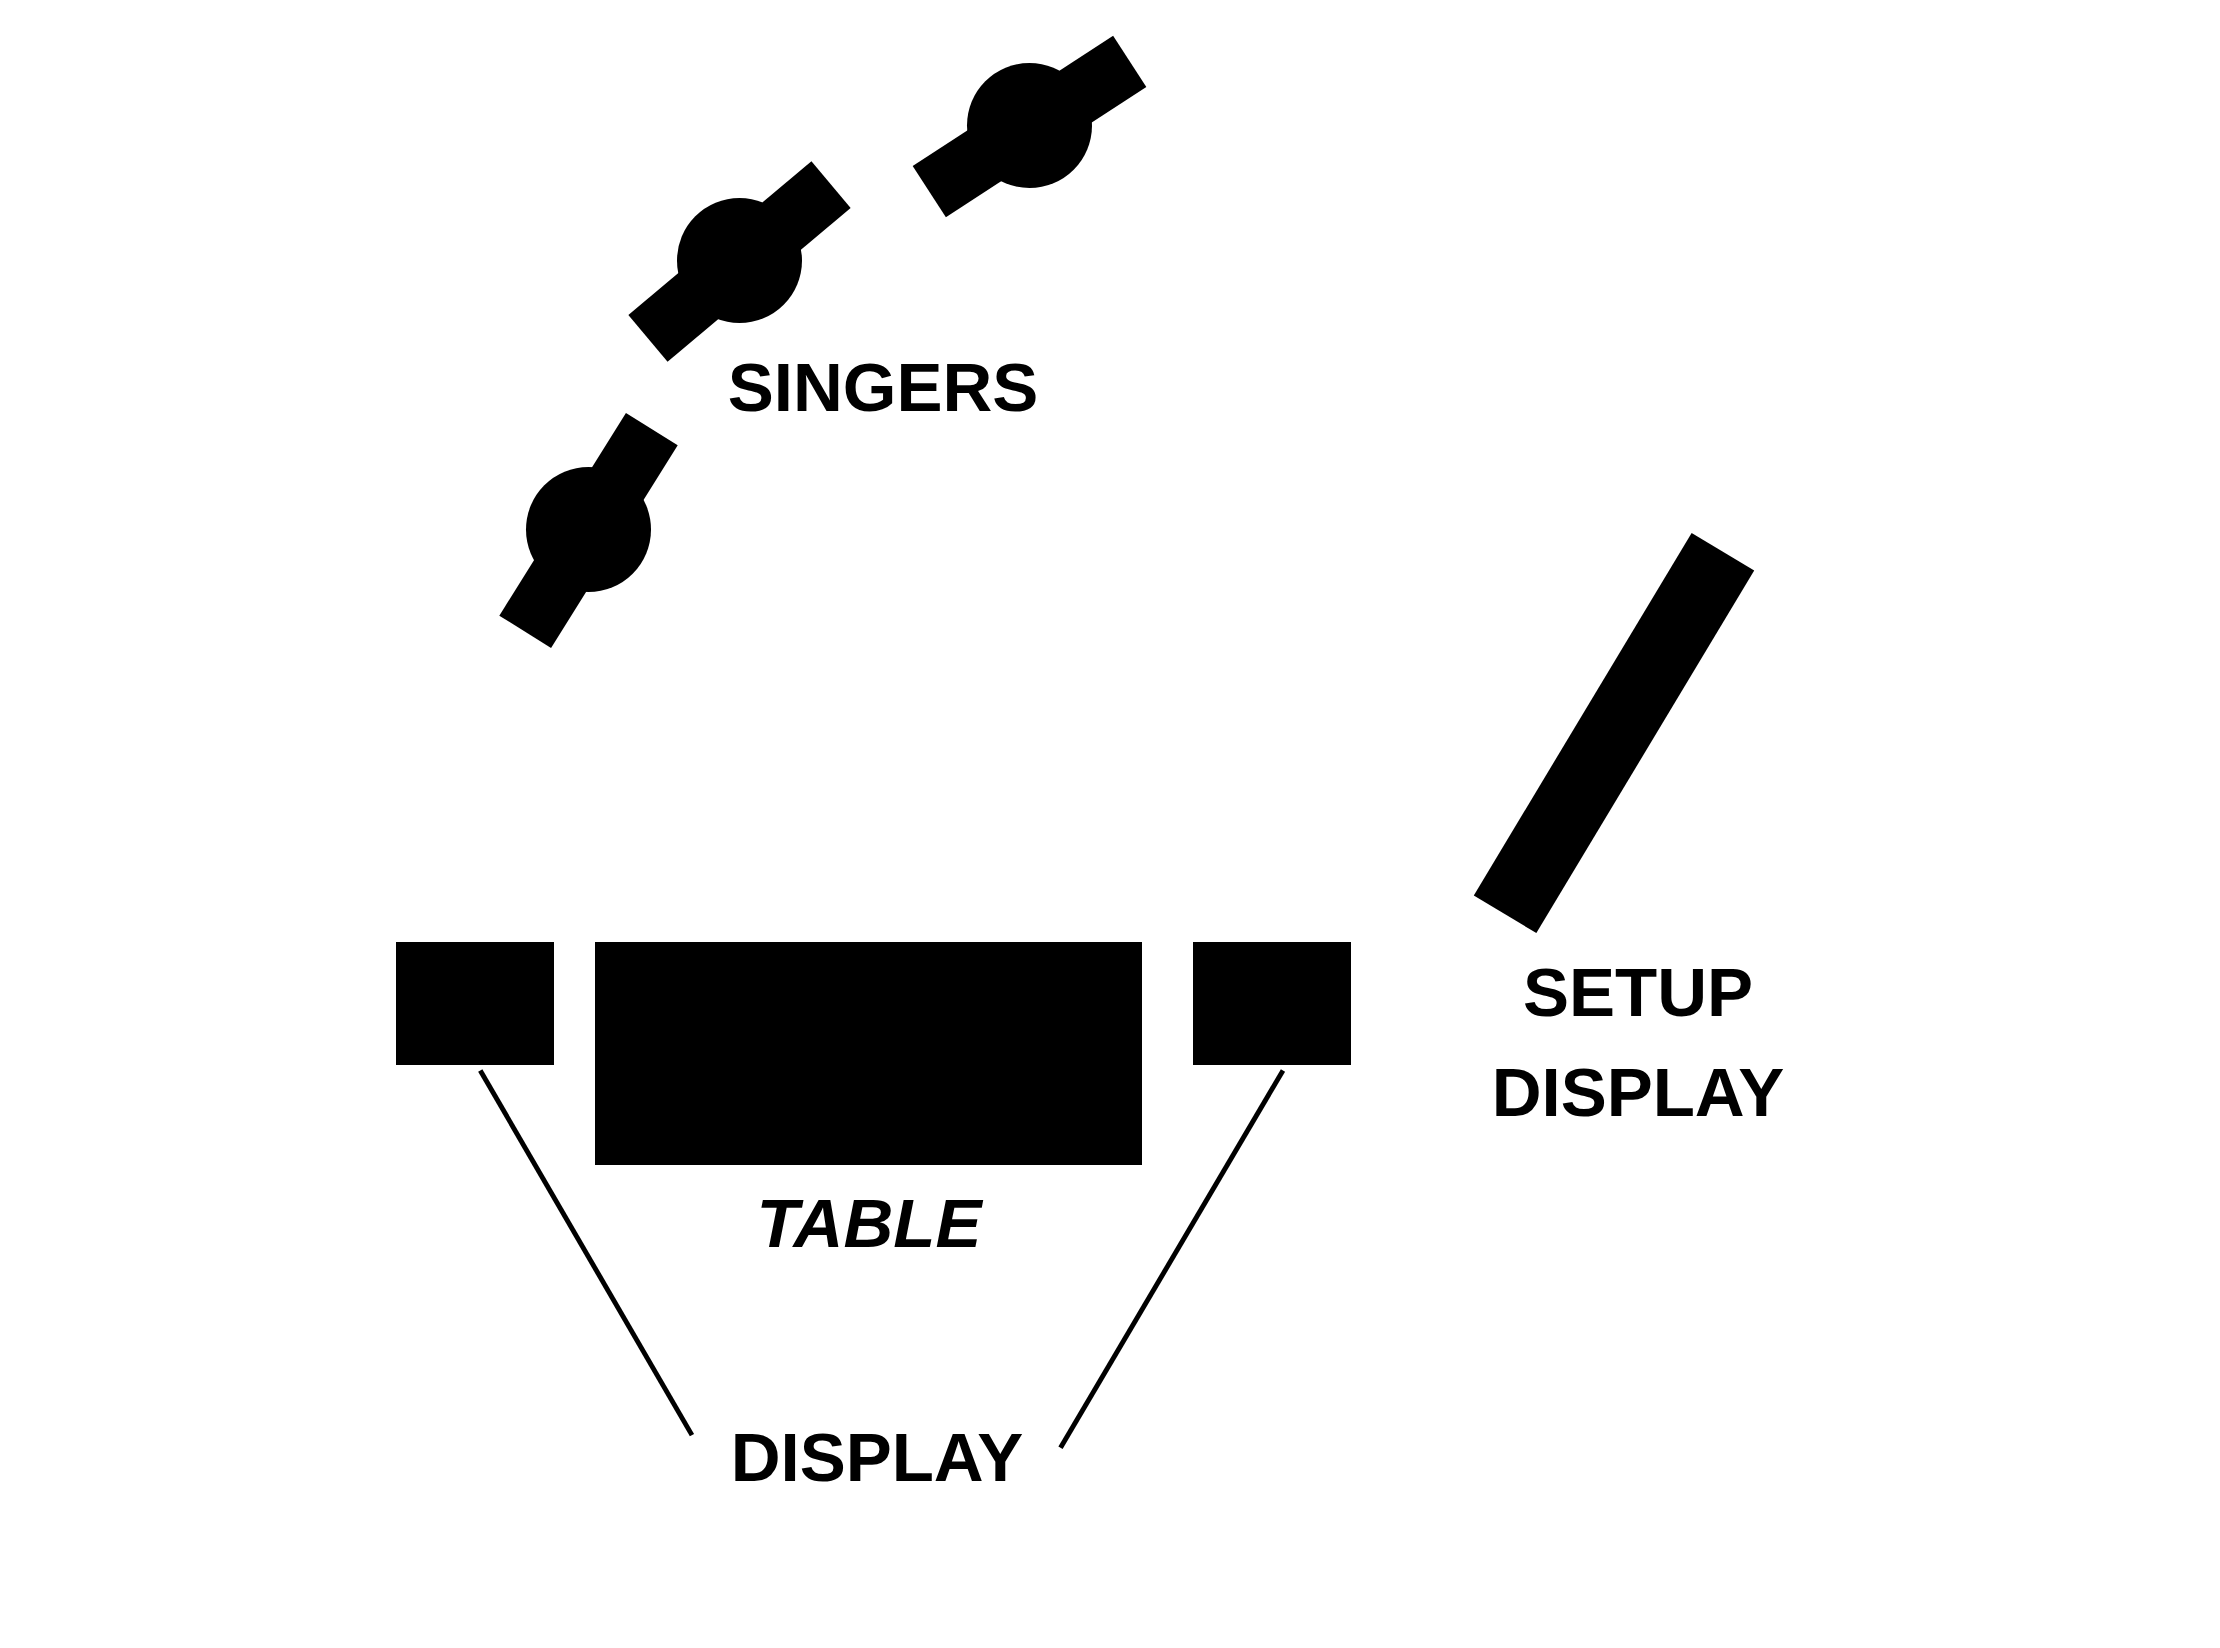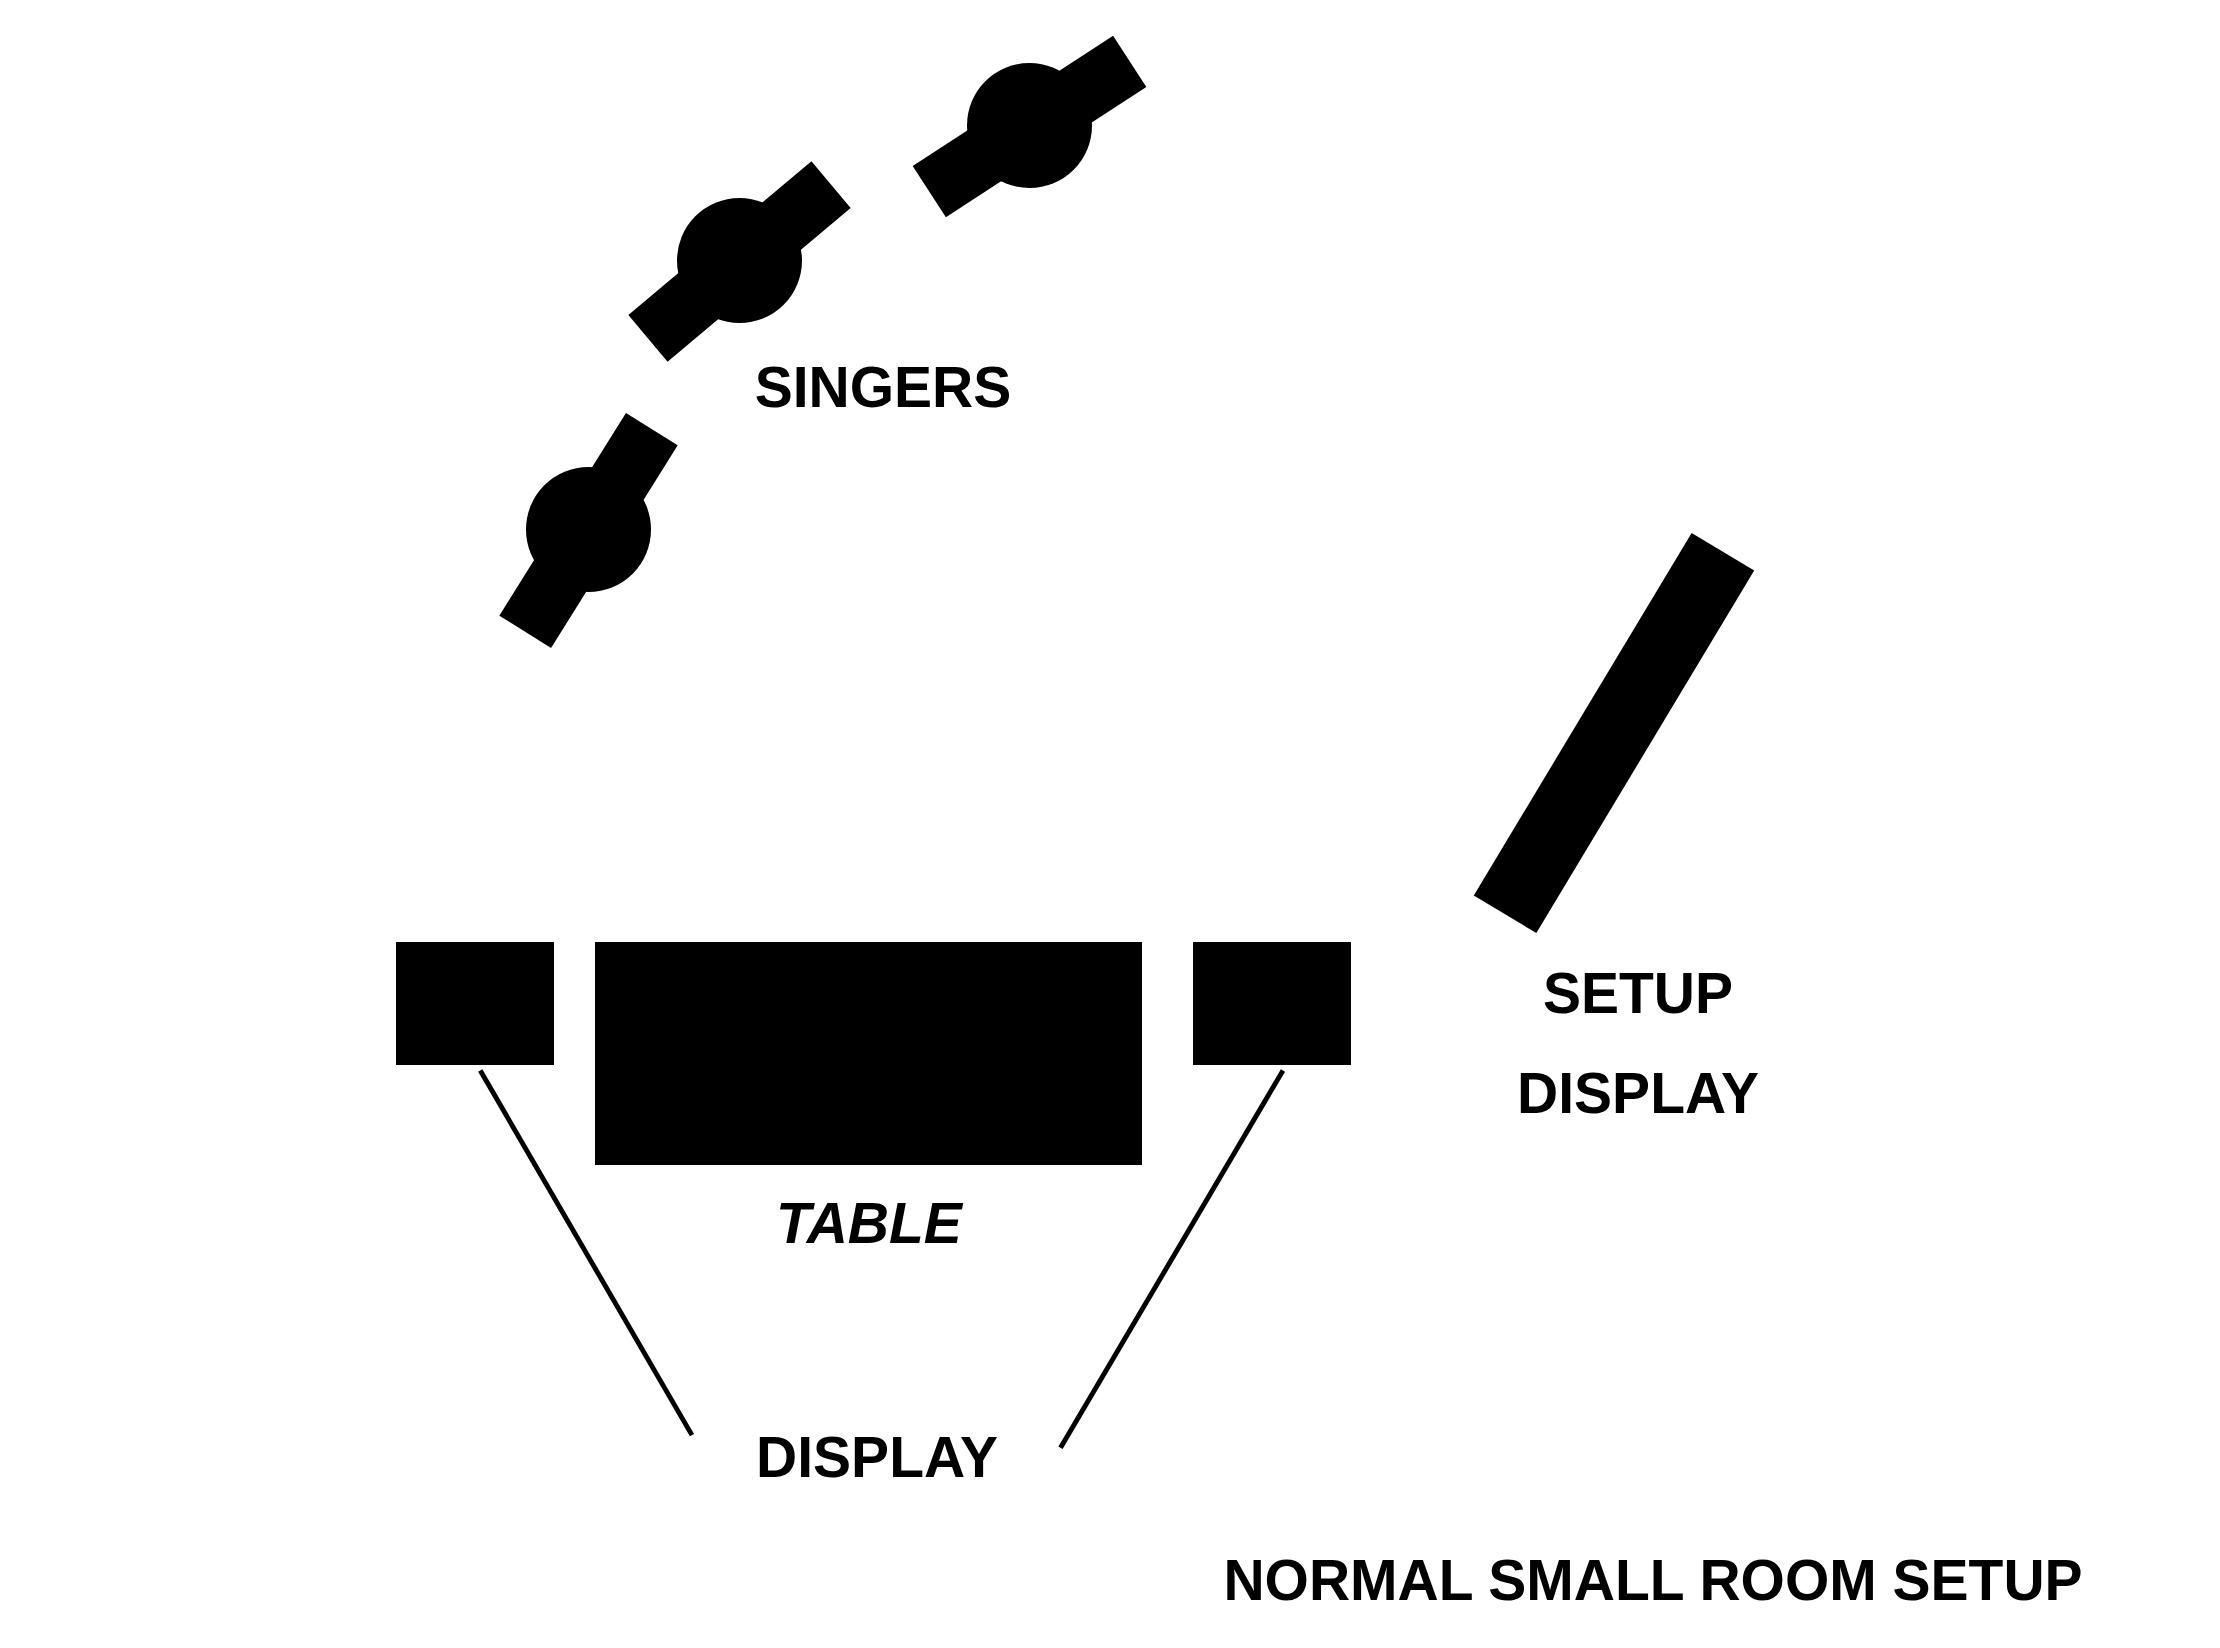--- a/index.html
+++ b/index.html
@@ -75,21 +75,21 @@
     height: 1649px;
     color: var(--ink);
     pointer-events: none;
   }
 
   
   .label {
     position: absolute;
     transform: translate(-50%, -50%);
     font-weight: bold;
-    font-size: 57px;
+    font-size: 69px;
     letter-spacing: 0px;
     color: var(--ink);
     white-space: nowrap;
     text-align: center;
   }
   .singers-label  { left: 883px;  top: 387px;  }
   .table-label    { left: 869px;  top: 1223px; font-style: italic; }
   .speakers-label { left: 877px;  top: 1457px; }
   .video-label    { left: 1638px; top: 1043px; line-height: 100px; }
   .diagram-title  { left: 1653px; top: 1580px; }
@@ -126,16 +126,15 @@
 
   <svg class="connector-svg" viewBox="0 0 2265 1682" xmlns="http://www.w3.org/2000/svg">
     <line x1="490" y1="1092" x2="706" y2="1464" stroke="currentColor" stroke-width="5"></line>
     <line x1="1309" y1="1092" x2="1082" y2="1477" stroke="currentColor" stroke-width="5"></line>
   </svg>
 
   <div class="label table-label">TABLE</div>
 
   <div class="label speakers-label">DISPLAY</div>
 
-  <div class="label diagram-title">NORMAL SMALL ROOM SETUP</div>
 
 </div>
 
 
 </body></html>

